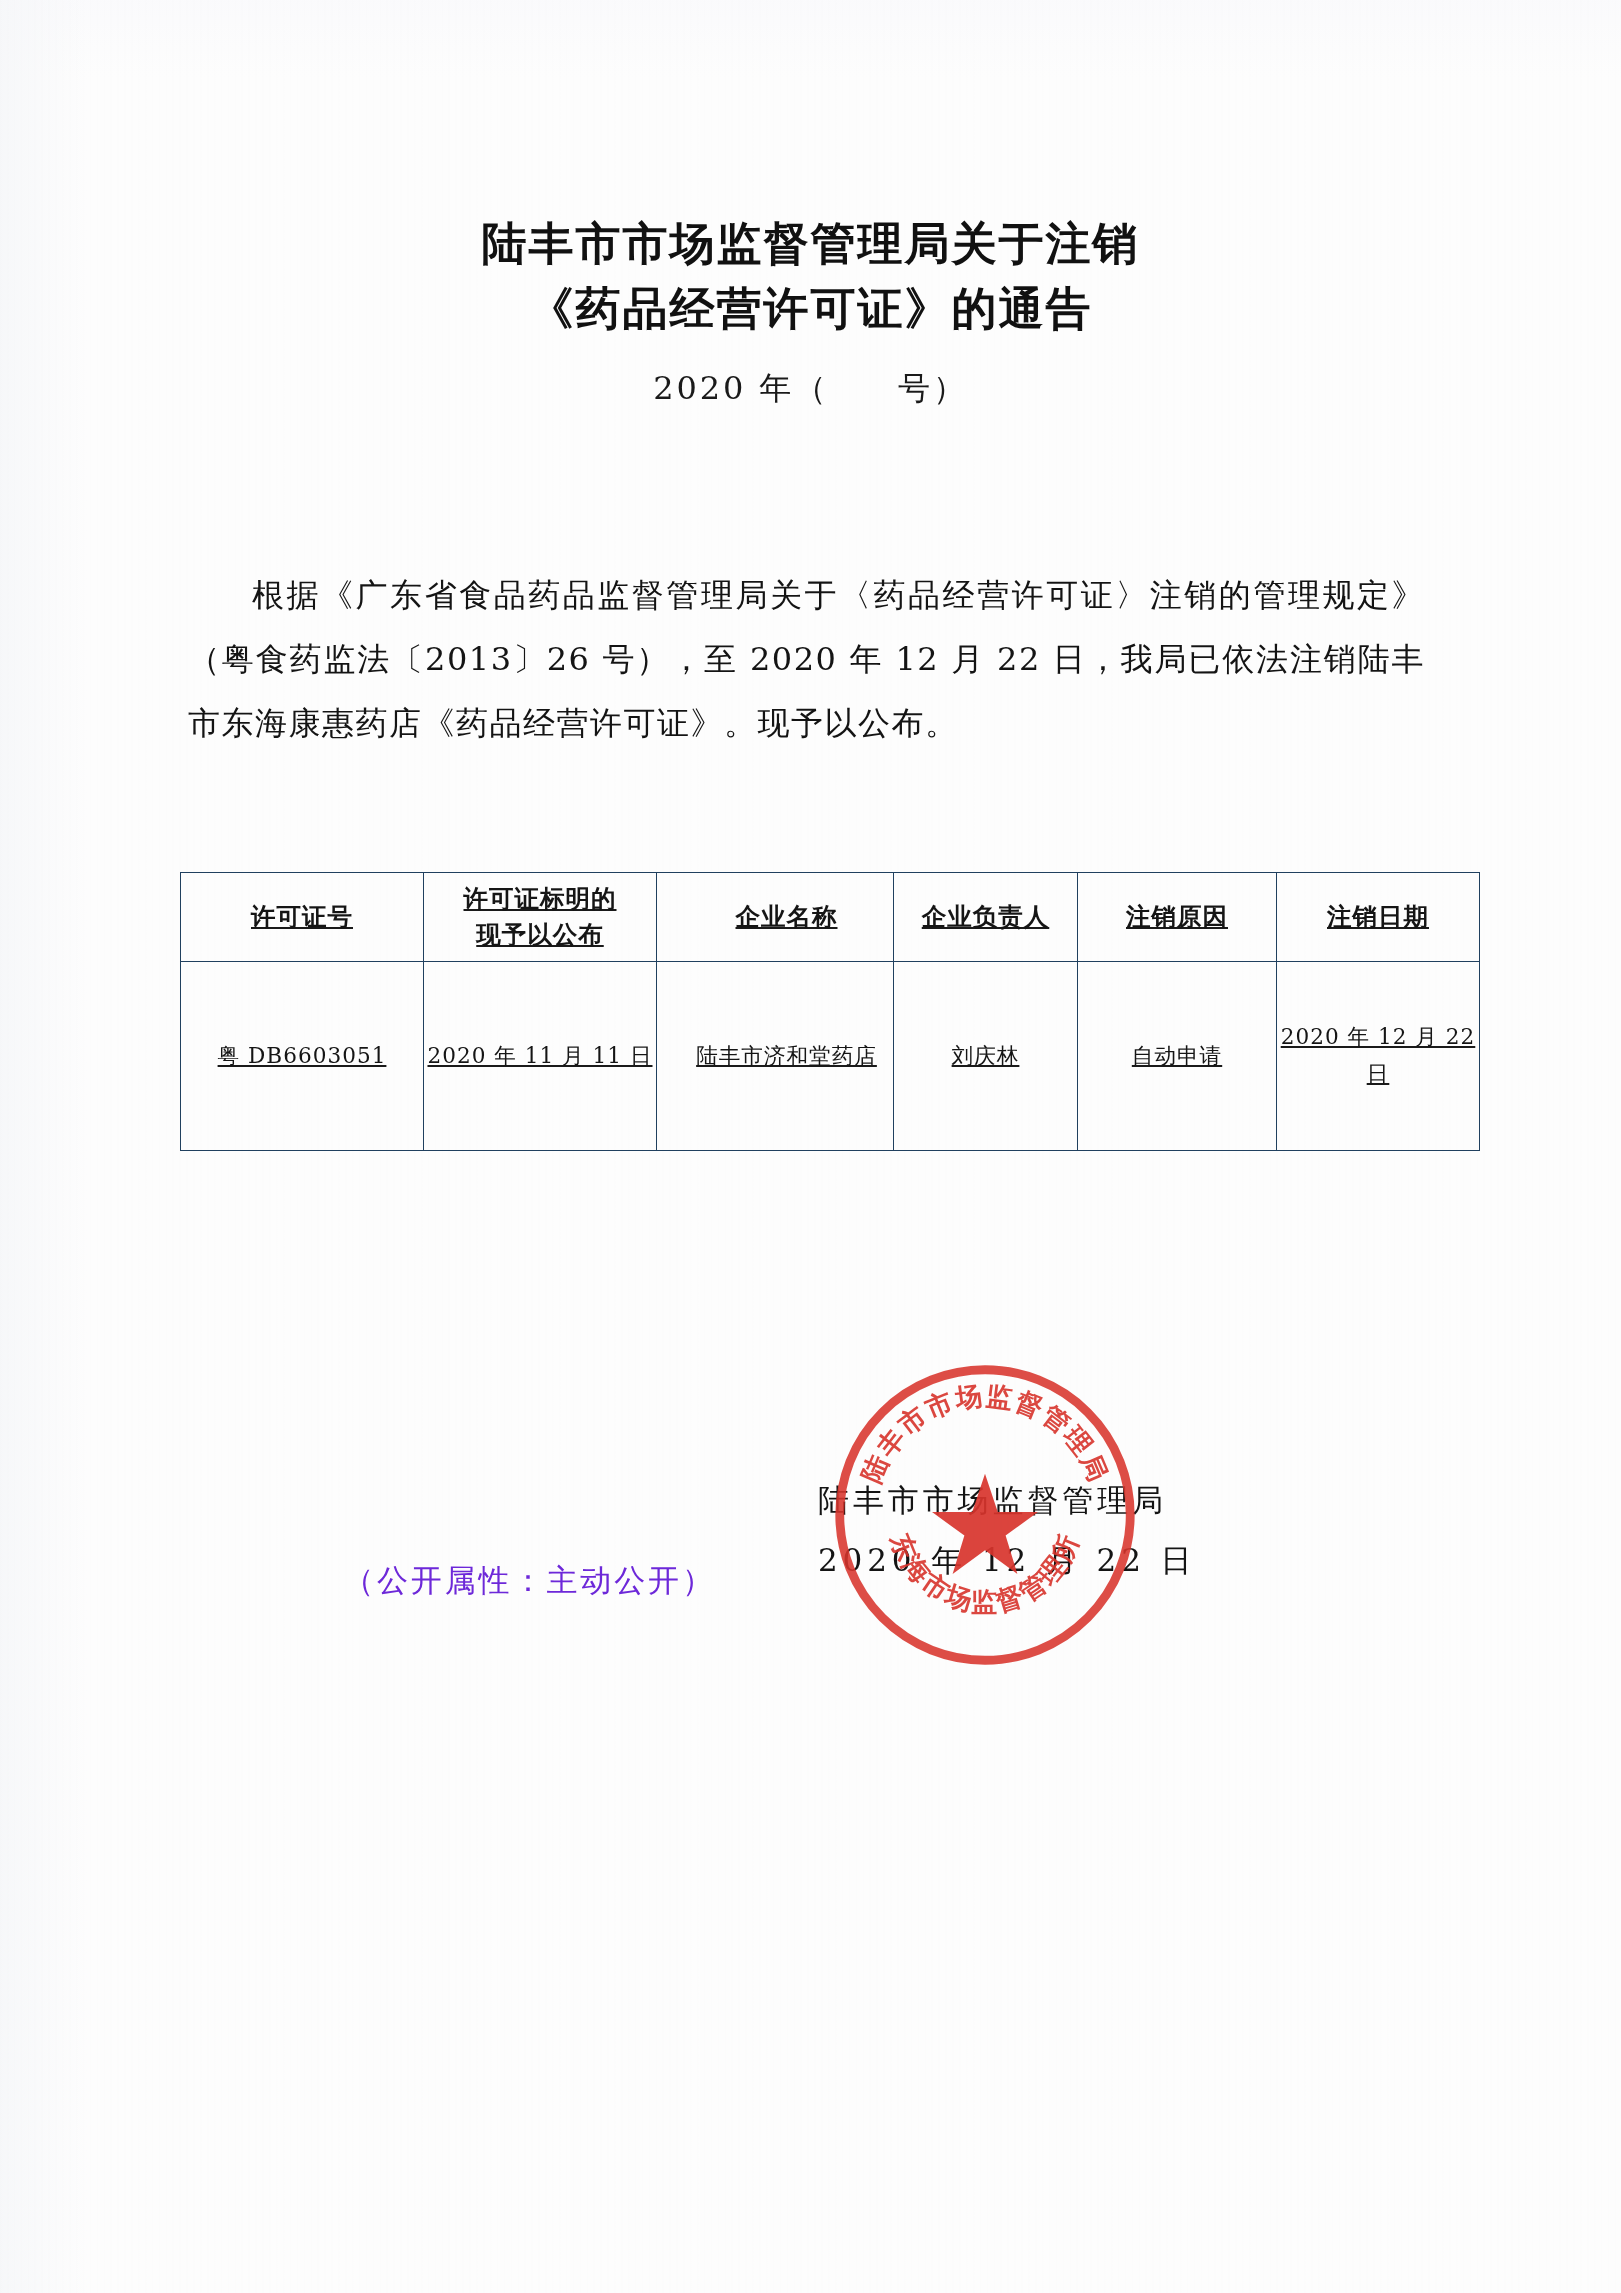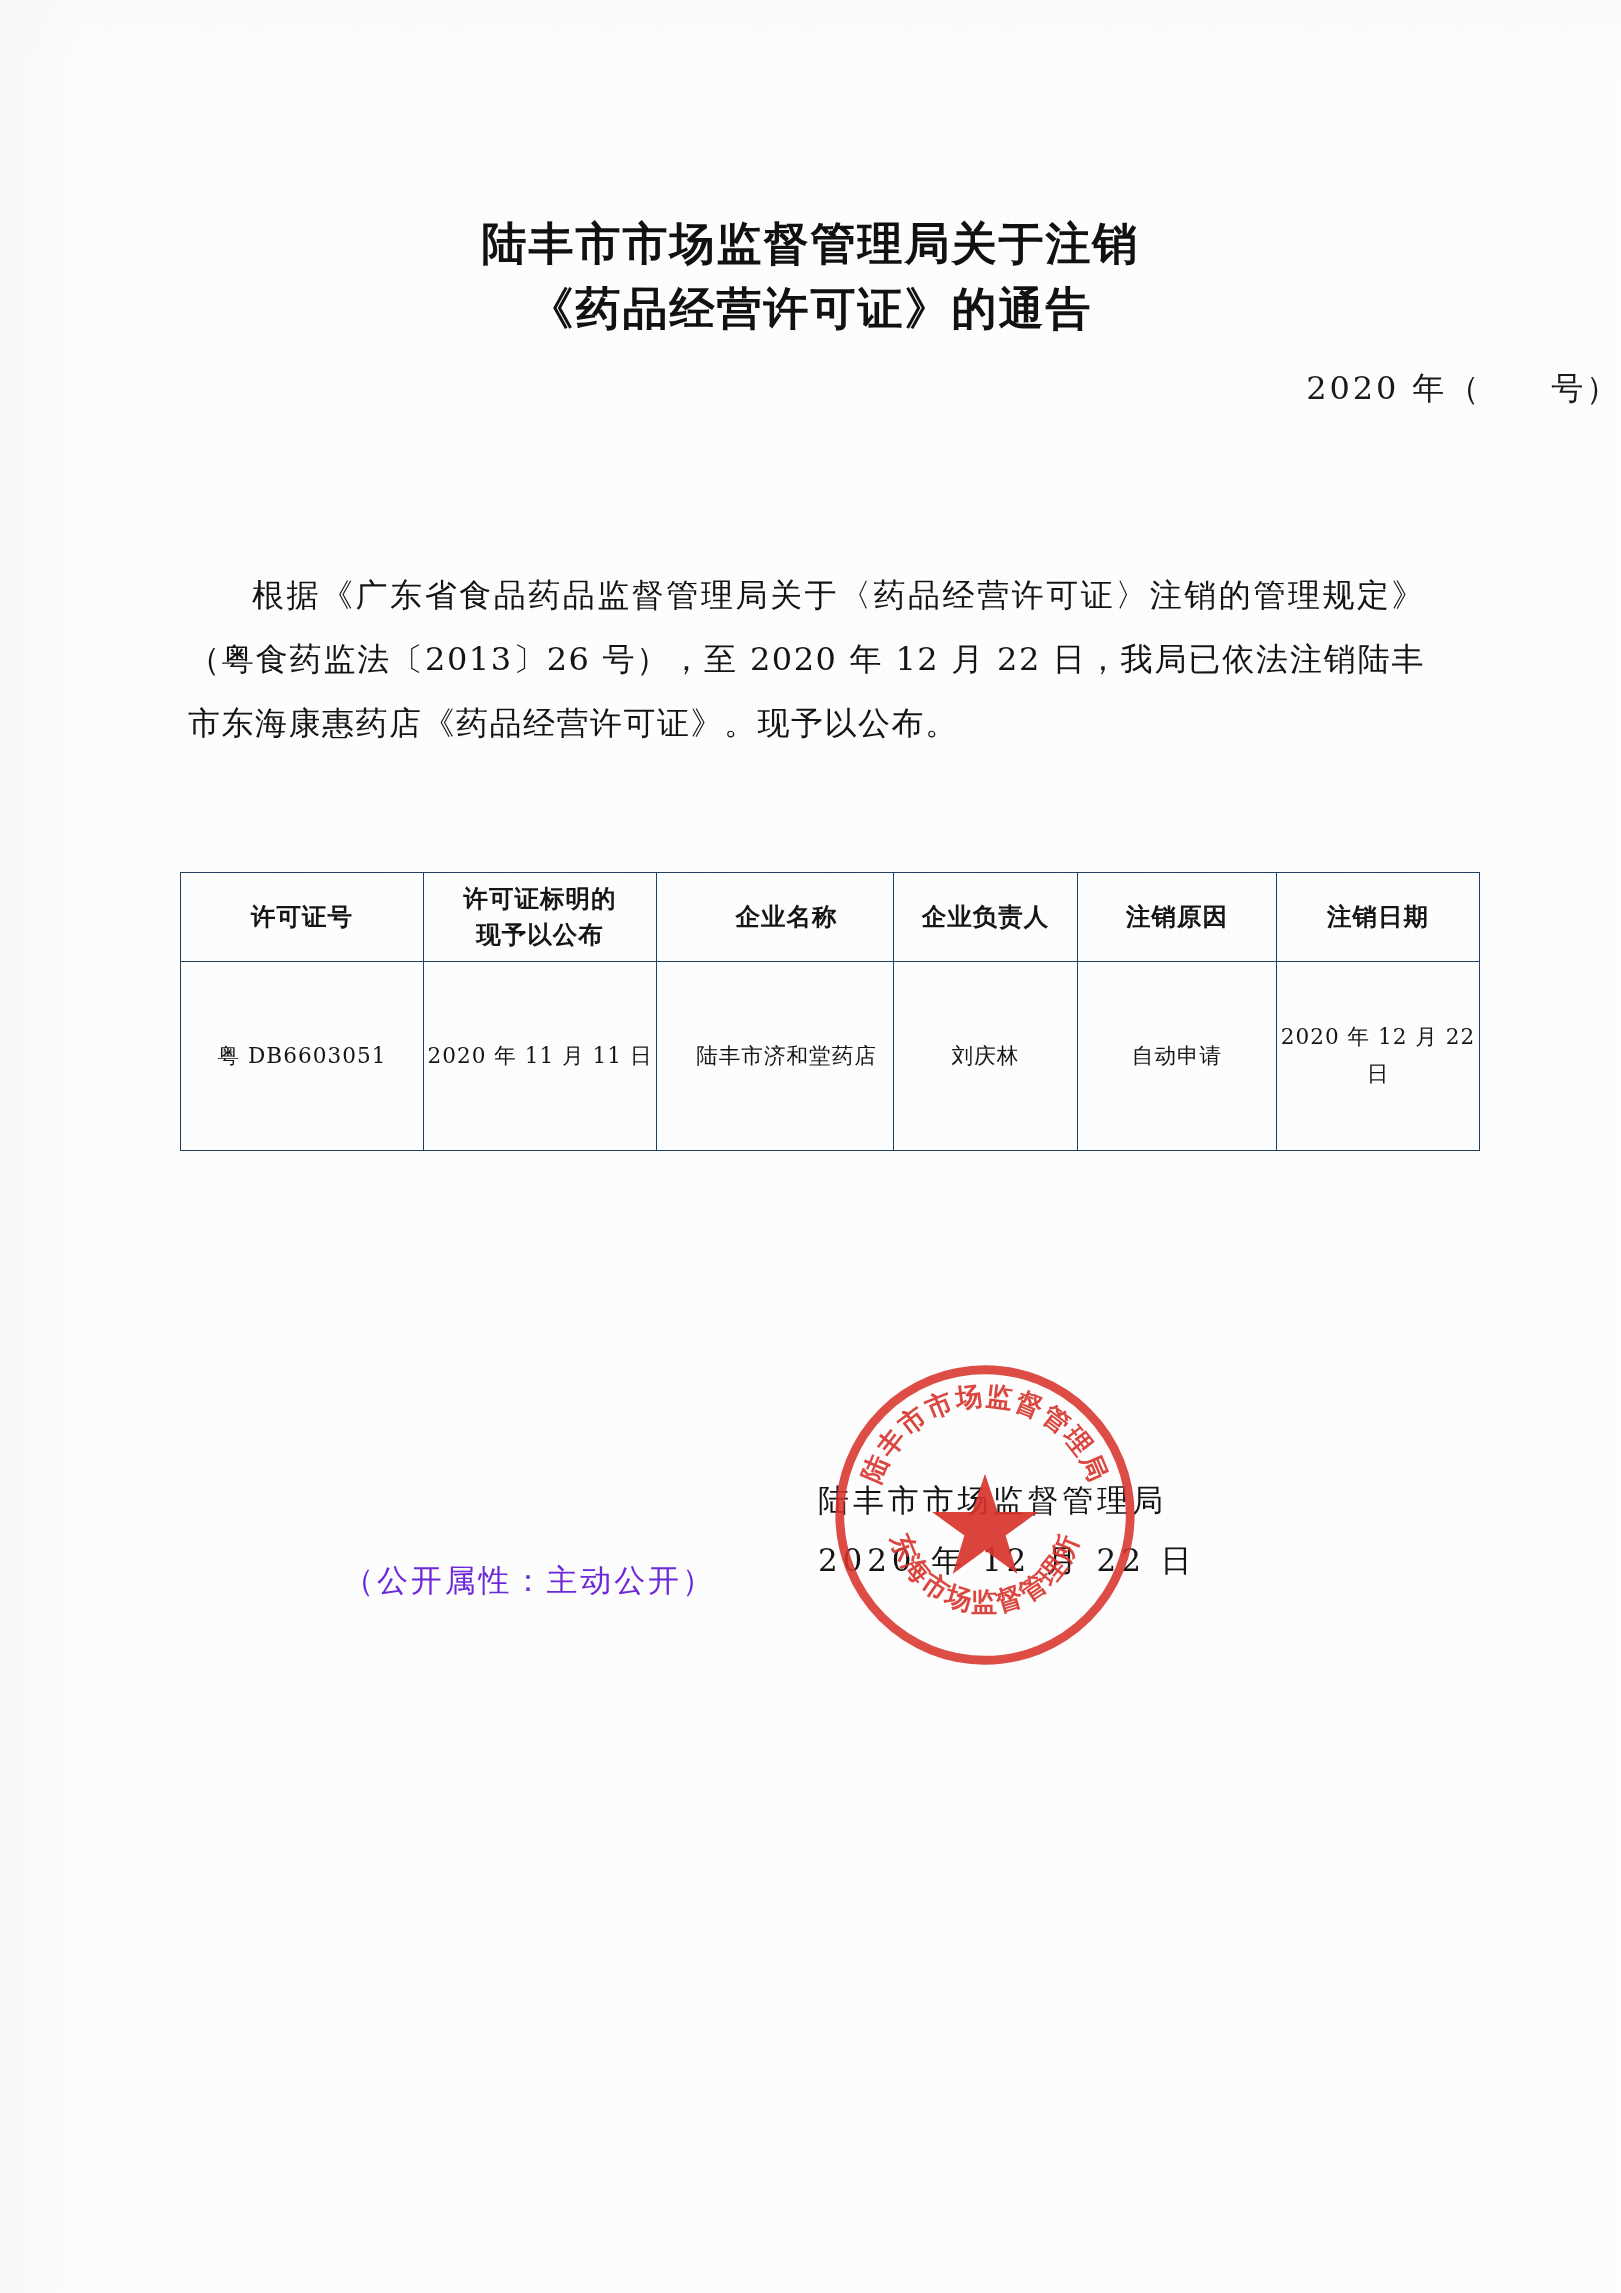--- a/index.html
+++ b/index.html
@@ -54,21 +54,20 @@
     letter-spacing: 2px;
     line-height: 1.45;
     color: #111;
   }
   .doc-number {
     margin-top: 25.5px;
     font-size: 32px;
     letter-spacing: 2.9px;
     color: #1a1a1a;
     font-family: "DejaVu Serif", "Liberation Serif", serif;
-    text-align: right;
   }
   .doc-number .gap {
     display: inline-block;
     width: 69px;
   }
 
   .body-text {
     position: absolute;
     left: 184px;
     top: 559px;
@@ -84,20 +83,21 @@
     text-indent: 2em;
   }
 
   table.reg-table {
     position: absolute;
     left: 180px;
     top: 872px;
     width: 1259px;
     border-collapse: collapse;
     table-layout: fixed;
+    text-decoration: underline;
   }
   table.reg-table td, table.reg-table th {
     border: 1px solid #20405f;
     text-align: center;
     vertical-align: middle;
     font-family: "DejaVu Serif", "Liberation Serif", serif;
     color: #151515;
   }
   table.reg-table thead th {
     height: 86px;

